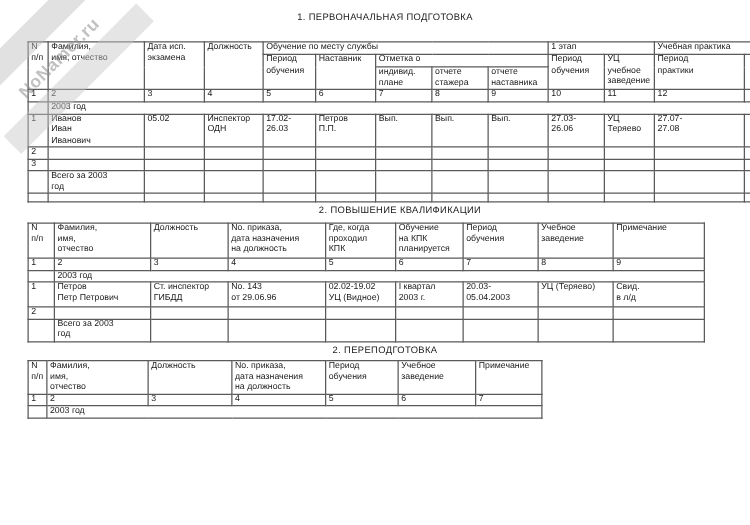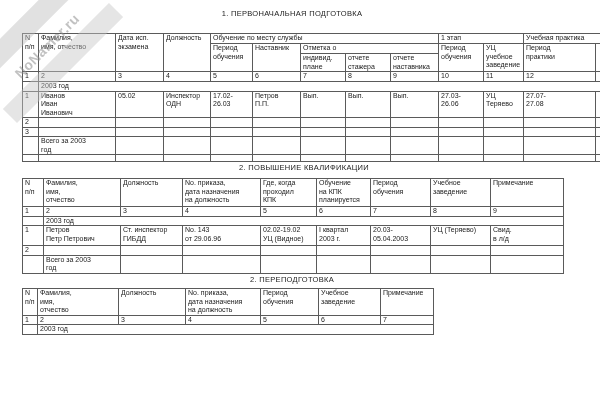--- a/index.html
+++ b/index.html
@@ -3,21 +3,21 @@
 <meta charset="utf-8">
 <style>
   html,body{margin:0;padding:0;}
   body{
     width:600px;height:420px;overflow:hidden;position:relative;
     background:#ffffff;color:#151515;
     font-family:"Liberation Sans","DejaVu Sans",sans-serif;
   }
   .title{
     position:absolute;left:0;width:584px;text-align:center;
-    font-size:7.5px;letter-spacing:.3px;color:#1a1a1a;
+    font-size:7.5px;letter-spacing:.3px;color:#1a1a1a;padding-left:16px;
   }
   .tblwrap{position:absolute;z-index:2;}
   table{border-collapse:collapse;table-layout:fixed;}
   td{
     border:1px solid #5a5a5a;vertical-align:top;padding:0 2px;
     font-size:7px;line-height:8.5px;white-space:pre-line;overflow:hidden;
     color:#1a1a1a;
   }
   
   tr.t1h1{height:10px}tr.t1h2{height:10px}tr.t1h3{height:14px}

